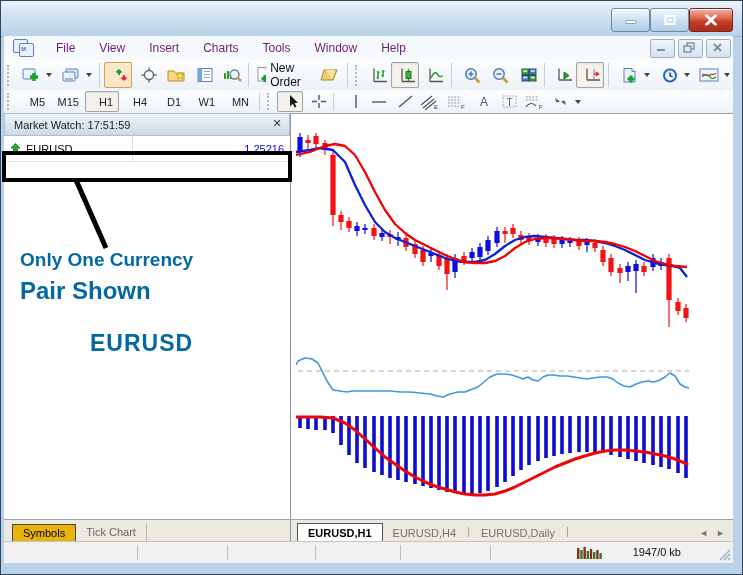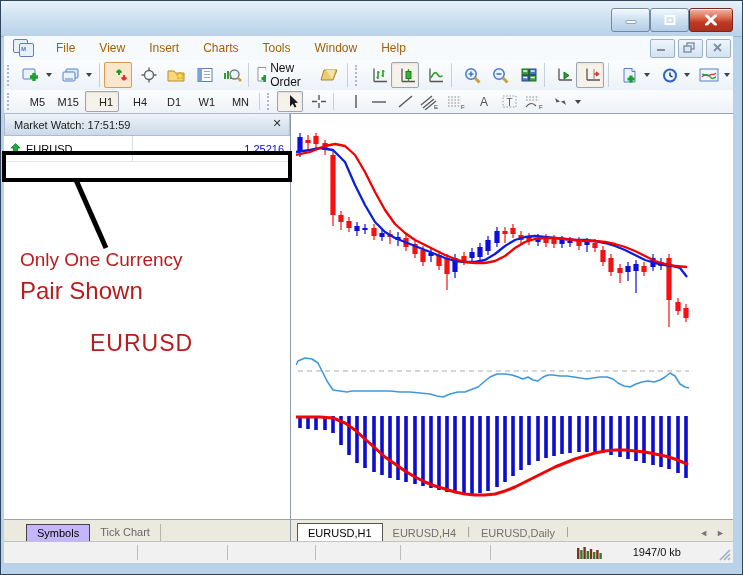--- a/index.html
+++ b/index.html
@@ -19,21 +19,21 @@
   .btn-close{left:689px;width:42px;border-color:#7c2417;
     background:linear-gradient(#f2b5a4,#dd6a50 40%,#c03a25 60%,#aa2f1c);}
   
   .menubar{position:absolute;left:4px;right:10px;top:36px;height:24px;background:#f7fafd;
     border-bottom:1px solid #d7dee8;display:flex;align-items:center;}
   .app-icon{width:24px;height:18px;margin:0 8px 0 8px;position:relative;}
   .app-icon .sq{position:absolute;width:13px;height:12px;background:#e8f1fb;border:1px solid #5b80c0;border-radius:2px;}
   .app-icon .sq.b{left:7px;top:4px;}
   .app-icon .sq.a{left:1px;top:0;}
   .app-icon .wave{position:absolute;font-size:7px;color:#5b80c0;left:9px;top:6px;font-weight:bold;}
-  .menu-item{padding:3px 12px;font-size:12px;color:#a16207;cursor:default;}
+  .menu-item{padding:3px 12px;font-size:12px;color:#701a75;cursor:default;}
   .mdi-controls{margin-left:auto;display:flex;gap:3px;padding-right:2px;}
   .mdi-btn{width:23px;height:17px;border:1px solid #9cb0c6;border-radius:2px;position:relative;
     background:linear-gradient(#eef5fb,#d4e2f0);}
   
   .toolbar{position:absolute;left:4px;right:10px;display:flex;align-items:center;
     background:linear-gradient(#fcfdfe,#edf2f8);border-bottom:1px solid #d0d7e0;}
   .tb1{top:60px;height:30px;}
   .tb2{top:90px;height:23px;}
   .grip{width:5px;height:70%;margin:0 3px;border-left:2px dotted #aeb9c6;}
   .tsep{width:1px;height:78%;background:#c6cfda;margin:0 4px;}
@@ -59,44 +59,44 @@
   .mw-col{display:flex;align-items:center;box-sizing:border-box;padding:0 6px;}
   .col-sym{width:128px;}
   .col-bid{width:82px;justify-content:flex-end;border-left:1px solid #d7dde4;}
   .col-ask{flex:1;justify-content:flex-end;border-left:1px solid #d7dde4;}
   .mw-row{height:25px;display:flex;font-size:11px;border-bottom:1px solid #e3e7ec;}
   .mw-row .val{color:#0b0bd0;}
   .sym-name{margin-left:5px;color:#000;}
   .mw-tabs{position:absolute;left:0;right:0;bottom:0;height:21px;background:#eceade;
       border-top:1px solid #9aa2ad;display:flex;align-items:flex-end;font-size:11px;}
   .mwtab{padding:2px 10px 3px;cursor:default;}
-  .mwtab.active{background:#c4b5fd;border:1px solid #444;border-bottom:none;color:#000;margin-left:22px;position:relative;top:1px;}
+  .mwtab.active{background:#eab308;border:1px solid #444;border-bottom:none;color:#000;margin-left:8px;position:relative;top:1px;}
   .mwtab.idle{color:#666;border-right:1px solid #b9b4a6;}
   
   .chart-win{position:absolute;left:291px;right:10px;top:113px;height:428px;background:#fff;
       border-top:1px solid #9aa2ad;box-sizing:border-box;}
   .chart-svg{position:absolute;left:296px;top:118px;z-index:5;}
   .chart-tabs{position:absolute;left:291px;right:10px;top:519px;height:22px;background:#eceade;
       border-top:1px solid #9aa2ad;display:flex;align-items:flex-end;font-size:11px;z-index:6;}
   .ctab{padding:3px 10px 3px;cursor:default;}
-  .ctab.active{background:#fff;border:1px solid #555;border-bottom:none;color:#000;margin-left:6px;font-weight:normal;}
+  .ctab.active{background:#fff;border:1px solid #555;border-bottom:none;color:#000;margin-left:6px;font-weight:bold;}
   .ctab.idle{color:#707070;}
   .ctab-sep{color:#9a9a9a;align-self:center;padding:0 1px;}
   .tab-arrows{margin-left:auto;display:flex;gap:8px;align-items:center;padding:0 8px 4px 0;color:#777;font-size:9px;}
   
   .statusbar{position:absolute;left:4px;right:10px;top:541px;height:21px;background:#f1f1f1;
       border-top:1px solid #c3c3c3;font-size:11px;color:#111;z-index:6;}
   .sb-div{position:absolute;top:3px;bottom:3px;width:1px;background:#bdbdbd;}
   .sb-text{position:absolute;right:52px;top:4px;}
   .sb-net{position:absolute;left:573px;top:4px;}
   .sb-grip{position:absolute;right:1px;bottom:1px;}
   
   .anno-rect{position:absolute;left:2px;top:151px;width:282px;height:23px;border:4px solid #000;z-index:40;pointer-events:none;}
   .anno-line{position:absolute;left:0;top:0;z-index:40;pointer-events:none;}
-  .anno-text{position:absolute;z-index:41;font-weight:normal;color:#b91c1c;pointer-events:none;}
+  .anno-text{position:absolute;z-index:41;font-weight:bold;color:#0369a1;pointer-events:none;}
   .t1{left:20px;top:249px;font-size:19px;}
   .t2{left:20px;top:277px;font-size:24px;}
   .t3{left:90px;top:330px;font-size:23px;letter-spacing:1px;}
   
   .ic{display:block;}
 </style>
 </head>
 <body class="noselect">
 
 <div class="titlebar"></div>

